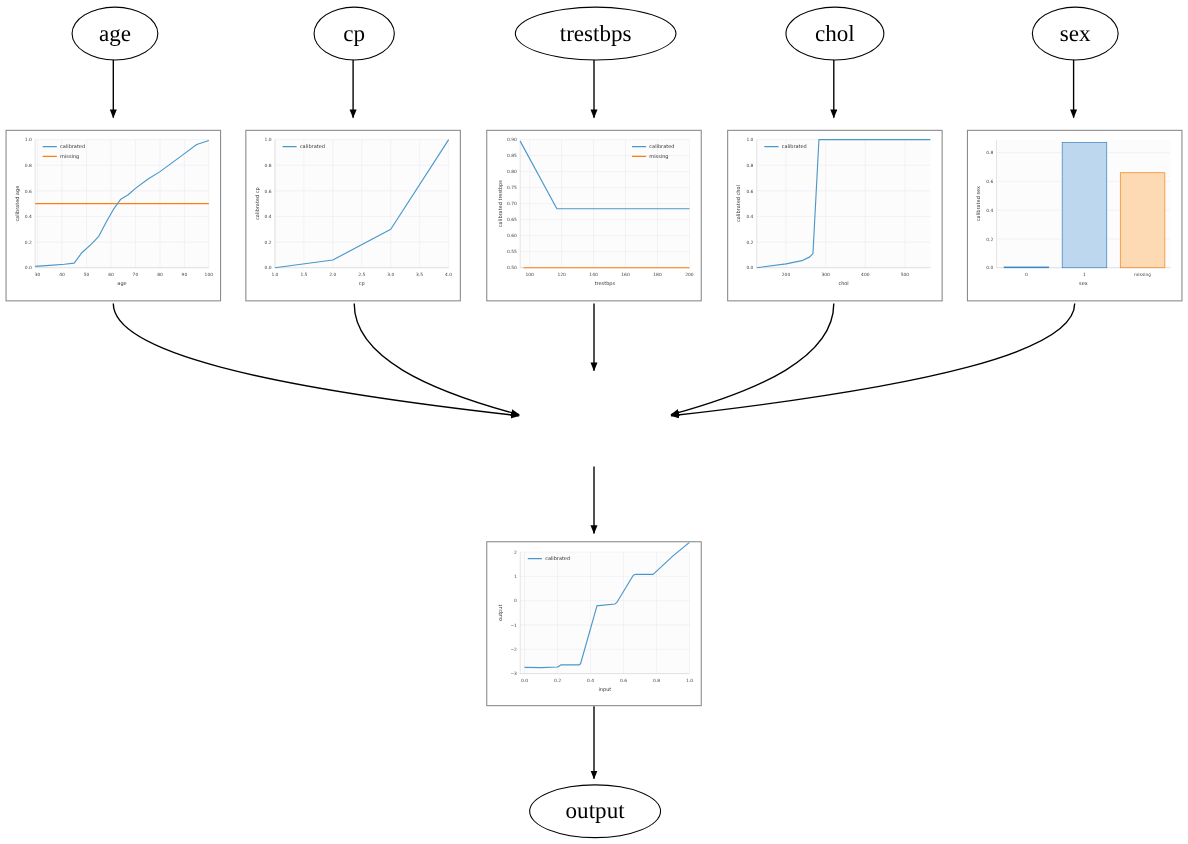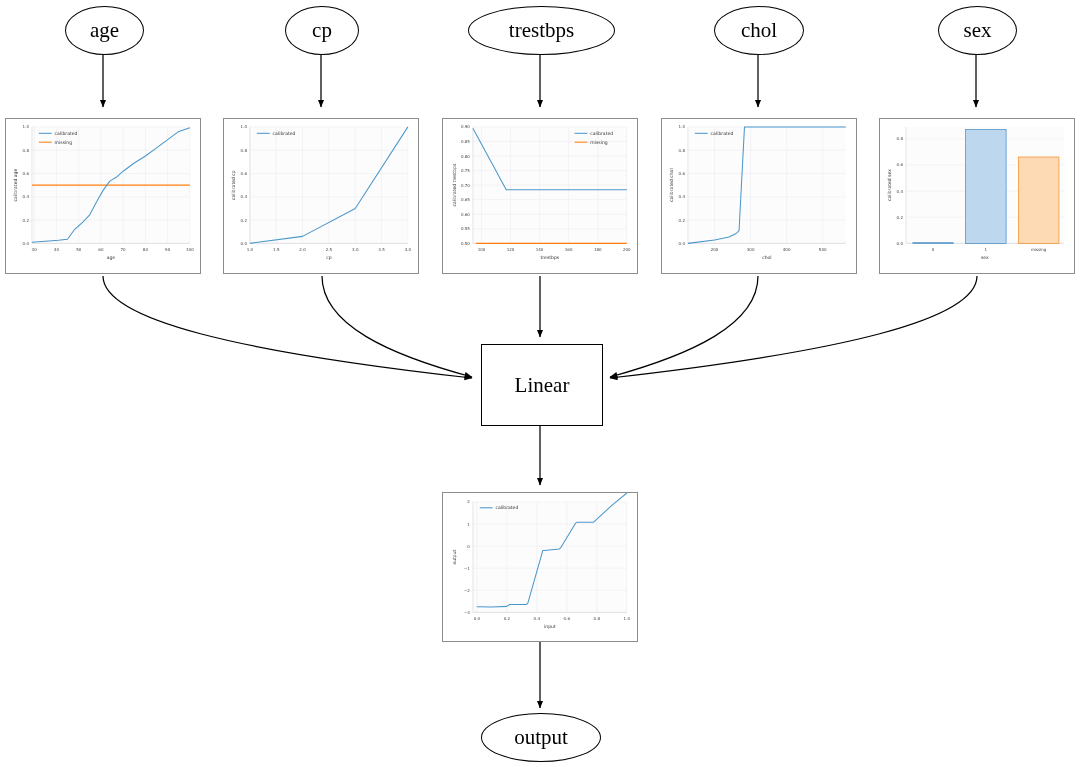--- a/index.html
+++ b/index.html
@@ -71,23 +71,20 @@
   <div class="node-ellipse" style="left:468px;top:6px;width:145px;height:47px;font-size:21px;">
     <span>trestbps</span>
   </div>
   <div class="node-ellipse" style="left:714px;top:6px;width:88px;height:47px;font-size:21px;">
     <span>chol</span>
   </div>
   <div class="node-ellipse" style="left:938px;top:6px;width:77px;height:47px;font-size:21px;">
     <span>sex</span>
   </div>
 
-  <div class="node-box" style="left:481px;top:344px;width:120px;height:80px;">
-    <span>Linear</span>
-  </div>
 
   <div class="node-ellipse" style="left:481px;top:713px;width:118px;height:47px;font-size:21px;">
     <span>output</span>
   </div>
 
   <div class="panel" style="left:5px;top:118px;width:196px;height:156px;">
     <svg class="plot" viewBox="0 0 196 156">
       <rect x="26" y="8" width="160" height="118" class="facecolor"></rect>
       <g class="gridline">
         <line x1="26" y1="8" x2="186" y2="8"></line>

